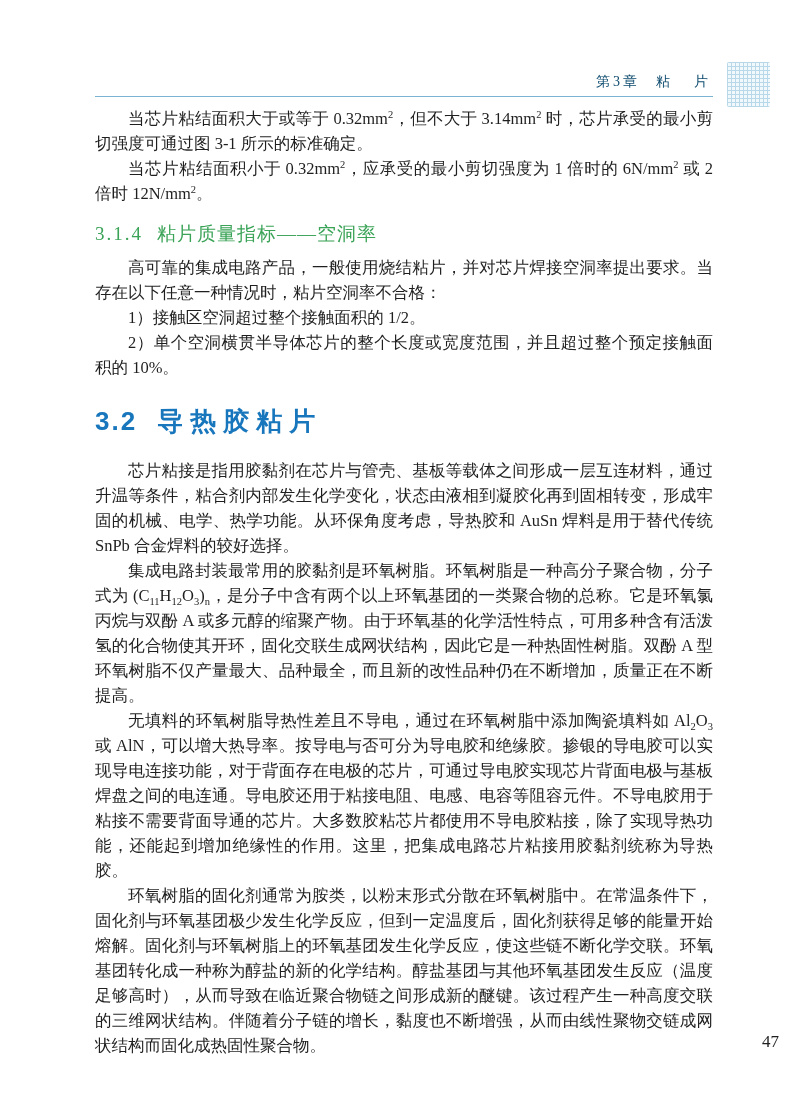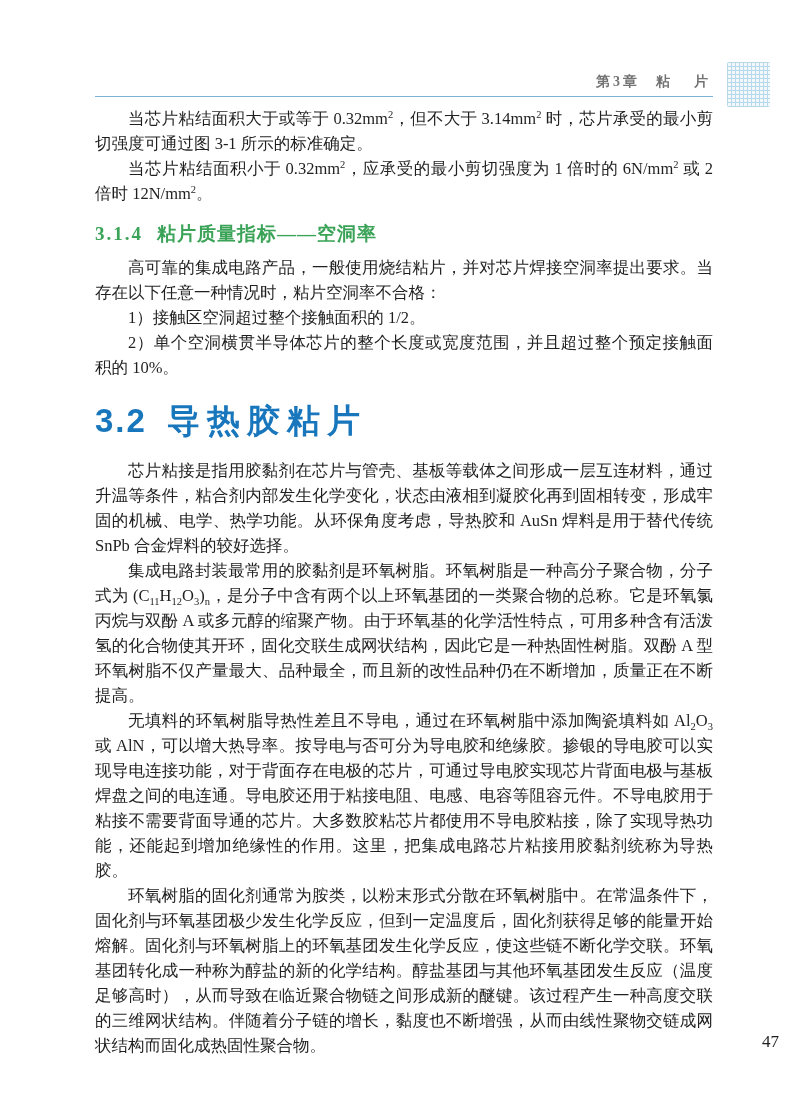--- a/index.html
+++ b/index.html
@@ -15,23 +15,22 @@
     color: #1f1f1f;
   }
 
   
   .rh-text {
     position: absolute;
     top: 73px;
     right: 77px;
     font-size: 14px;
     letter-spacing: 3px;
-    color: #737373;
+    color: #0c4a6e;
     white-space: nowrap;
-    font-weight: bold;
   }
   .rh-text .rh-title { margin-left: 16px; letter-spacing: 5px; }
   .rh-rule {
     position: absolute;
     top: 96px;
     left: 95px;
     width: 618px;
     height: 1px;
     background: #7ab3d4;
   }
@@ -64,33 +63,33 @@
   }
   .content sup, .content sub {
     font-size: 10.5px;
     line-height: 0;
   }
 
   
   h2.sec1 {
     margin: 24px 0 20px 0;
     font-family: "Liberation Sans", "DejaVu Sans", sans-serif;
-    font-size: 33px;
+    font-size: 26px;
     font-weight: bold;
     color: #1876bc;
     line-height: 34px;
   }
   h2.sec1 .num { margin-right: 20px; letter-spacing: 2px; }
   h2.sec1 .ti  { letter-spacing: 7px; }
 
   
   h3.sec3 {
     margin: 16px 0 9px 0;
     font-size: 19px;
-    font-weight: bold;
+    font-weight: normal;
     color: #3aa357;
     line-height: 24px;
   }
   h3.sec3 .num { margin-right: 14px; letter-spacing: 2px; }
   h3.sec3 .ti  { letter-spacing: 1px; }
 
   .page-number {
     position: absolute;
     top: 1032px;
     right: 11px;

